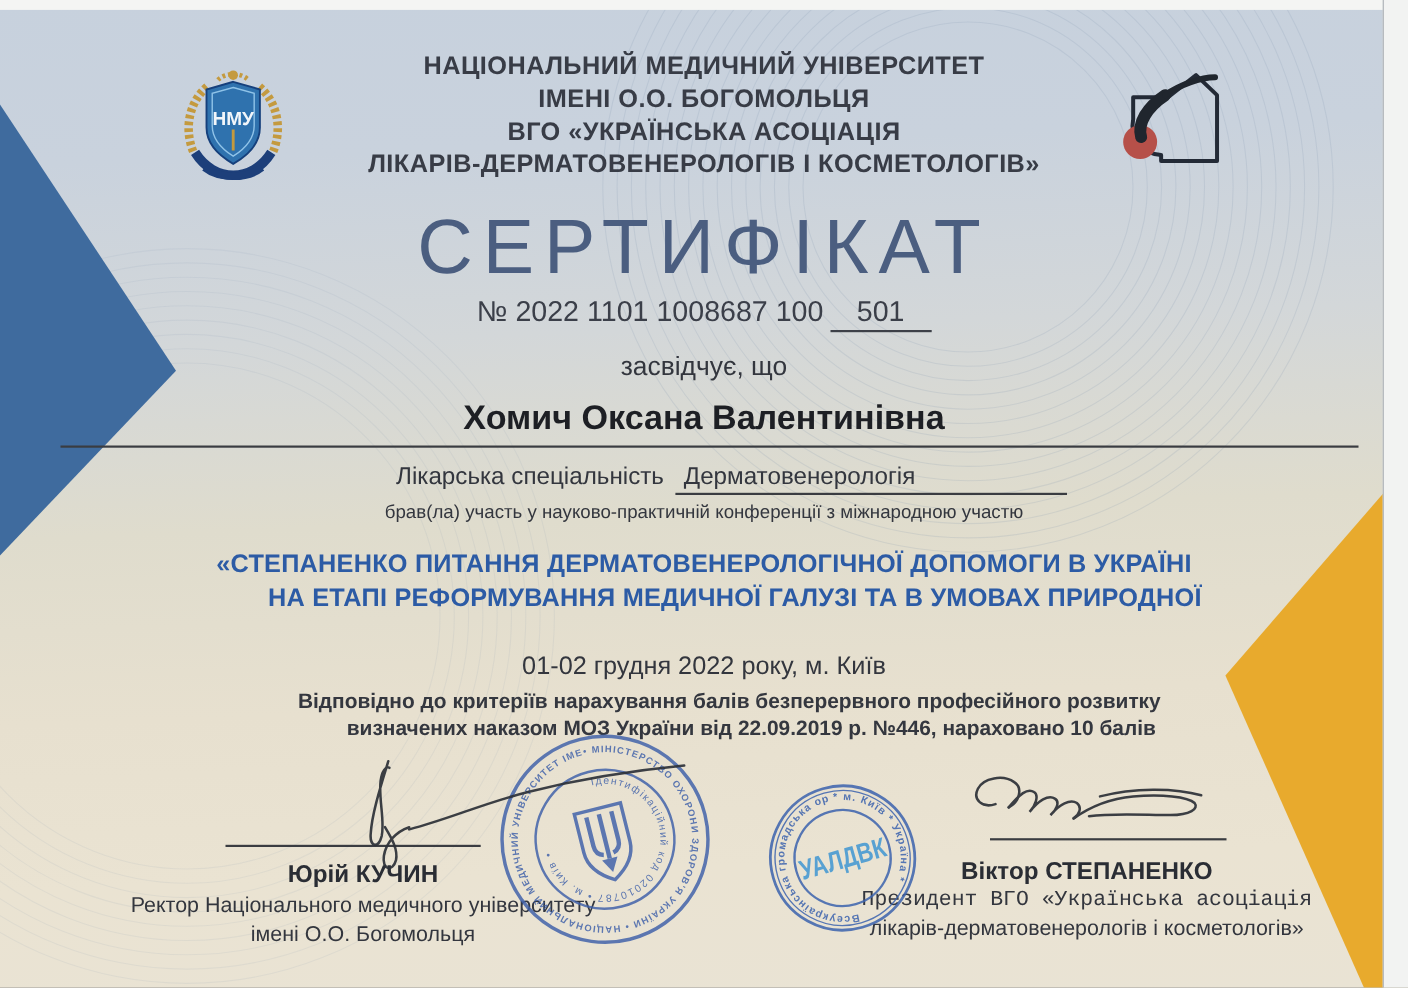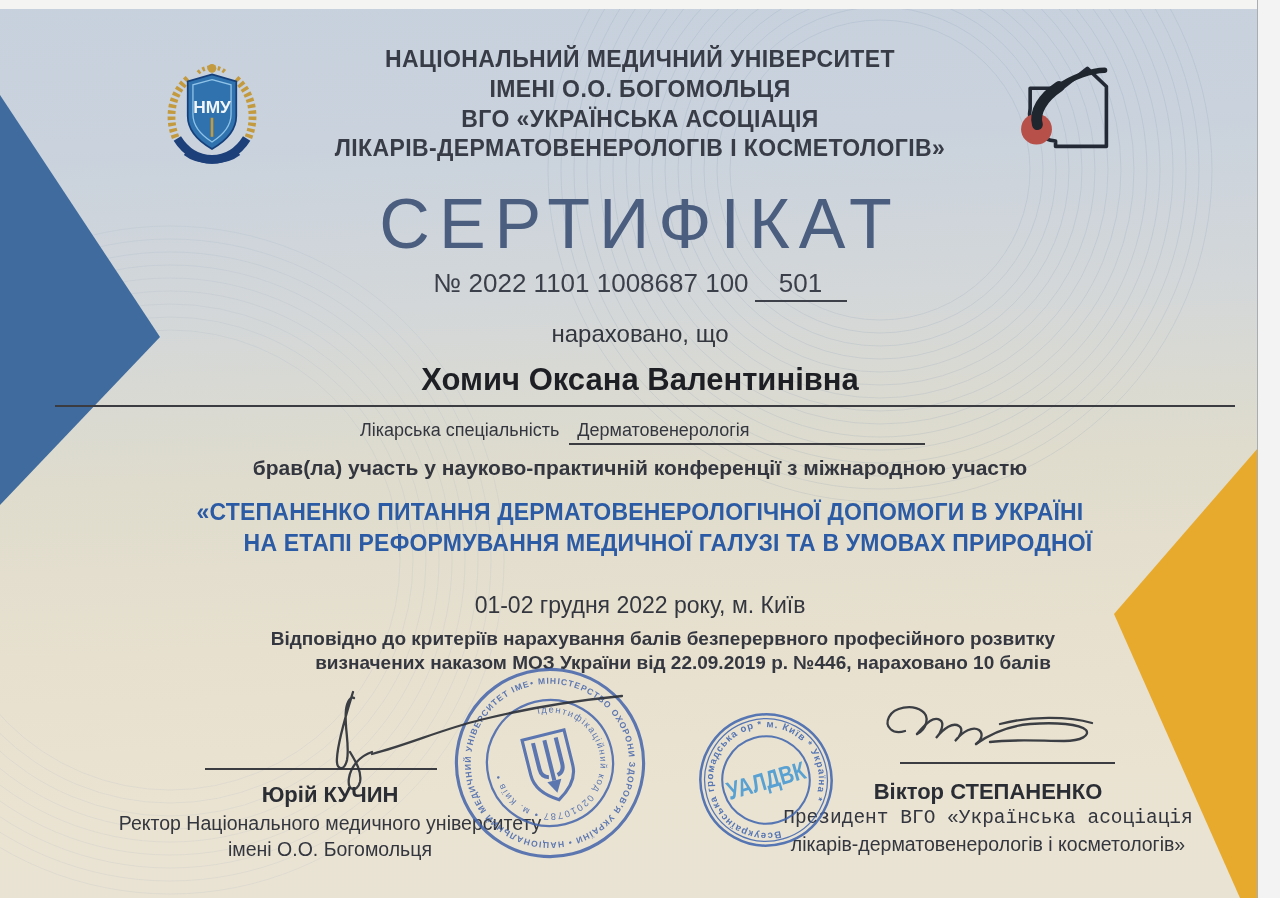--- a/index.html
+++ b/index.html
@@ -10,23 +10,23 @@
   }
   .abs{position:absolute;}
   .ctr{left:0;width:1280px;text-align:center;}
   .org{color:#383c46;font-weight:bold;letter-spacing:.4px;font-size:23px;}
   .title{font-size:70px;color:#4b5e80;letter-spacing:9px;font-weight:400;}
   .numline{font-size:26px;color:#3b3f49;}
   .numval{display:inline-block;width:92px;border-bottom:2px solid #3d4048;text-align:center;padding-bottom:1px;margin-left:6px;}
   .certifies{font-size:24px;color:#33363e;}
   .holder{font-size:31px;font-weight:bold;color:#1d1f24;}
   .rule{border-top:2px solid #3a3c41;height:0;}
-  .specrow{display:flex;align-items:baseline;font-size:18px;color:#33363e;}
+  .specrow{display:flex;align-items:baseline;font-size:22px;color:#33363e;}
   .specval{border-bottom:2px solid #3a3c41;width:348px;margin-left:10px;padding:0 0 2px 8px;text-align:left;}
-  .partic{font-size:21px;color:#33363e;font-weight:bold;}
+  .partic{font-size:17px;color:#33363e;}
   .conf{font-size:23px;font-weight:bold;color:#2c5ba5;letter-spacing:.2px;}
   .dateline{font-size:23px;color:#33363e;}
   .credits{font-size:19px;color:#34373f;font-weight:bold;}
   .signame{font-size:22px;font-weight:bold;color:#2a2d34;}
   .sigrole{font-size:19.5px;color:#33363e;}
   .scan-top{left:0;top:0;width:1280px;height:9px;background:#f4f5f3;}
   .scan-right{top:0;left:1257px;width:23px;height:898px;background:#f2f3f2;border-left:1.5px solid #a9adb2;}
   svg{display:block;}
 </style>
 </head>
@@ -91,21 +91,21 @@
   <div class="abs ctr org" style="top:76px;">ІМЕНІ О.О. БОГОМОЛЬЦЯ</div>
   <div class="abs ctr org" style="top:106px;">ВГО «УКРАЇНСЬКА АСОЦІАЦІЯ</div>
   <div class="abs ctr org" style="top:135px;">ЛІКАРІВ-ДЕРМАТОВЕНЕРОЛОГІВ І КОСМЕТОЛОГІВ»</div>
 
   <div class="abs ctr title" style="top:184px;">СЕРТИФІКАТ</div>
 
   <div class="abs ctr numline" style="top:268px;">
     <span>№ 2022 1101 1008687 100</span><span class="numval">501</span>
   </div>
 
-  <div class="abs ctr certifies" style="top:320px;">нараховано, що</div>
+  <div class="abs ctr certifies" style="top:320px;">засвідчує, що</div>
 
   <div class="abs ctr holder" style="top:362px;">Хомич Оксана Валентинівна</div>
   <div class="abs rule" style="top:405px;left:55px;width:1180px;"></div>
 
   <div class="abs specrow" style="top:420px;left:360px;">
     <span>Лікарська спеціальність</span>
     <span class="specval">Дерматовенерологія</span>
   </div>
 
   <div class="abs ctr partic" style="top:456px;">брав(ла) участь у науково-практичній конференції з міжнародною участю</div>

